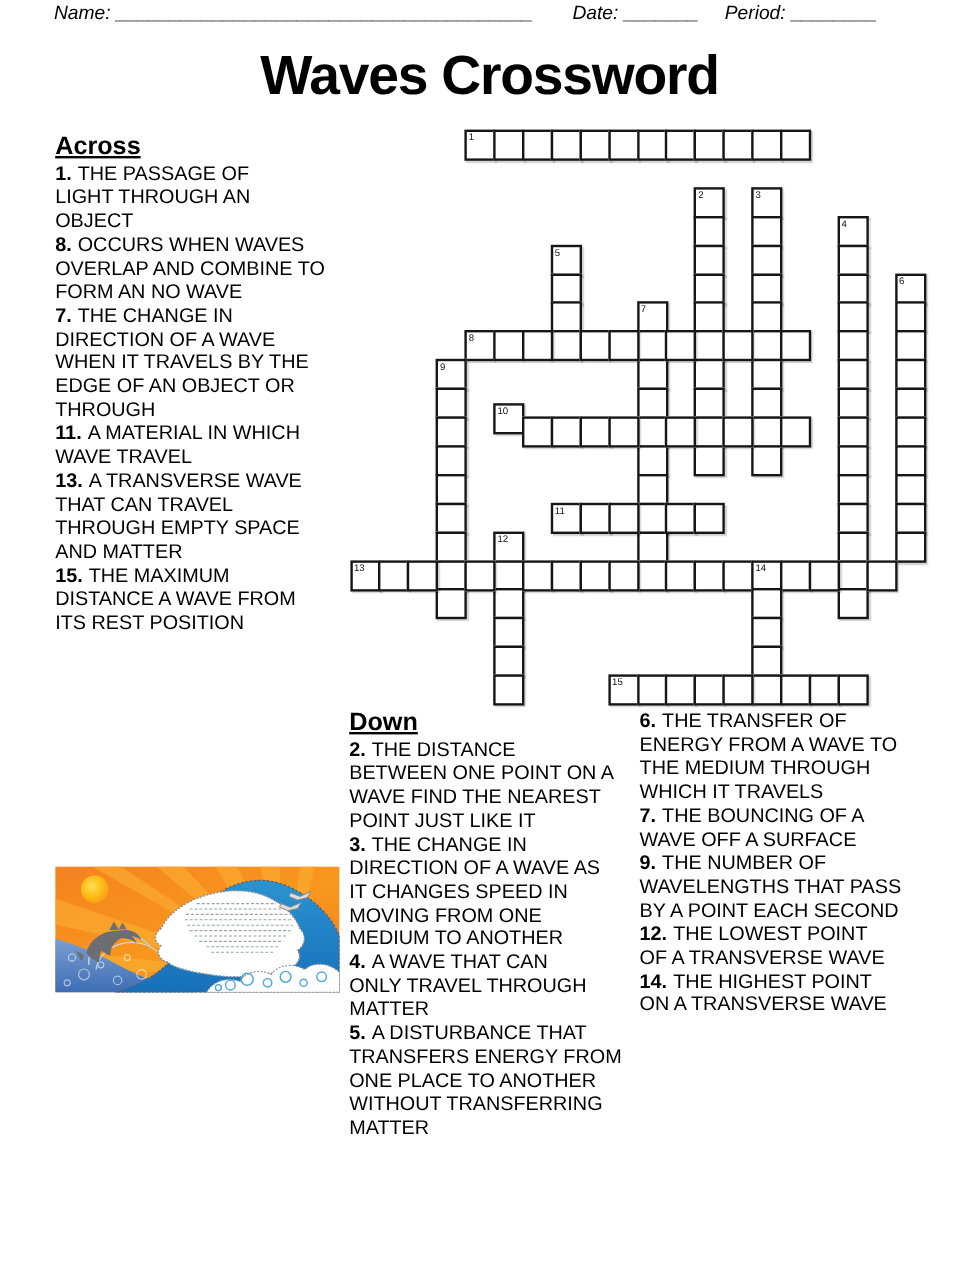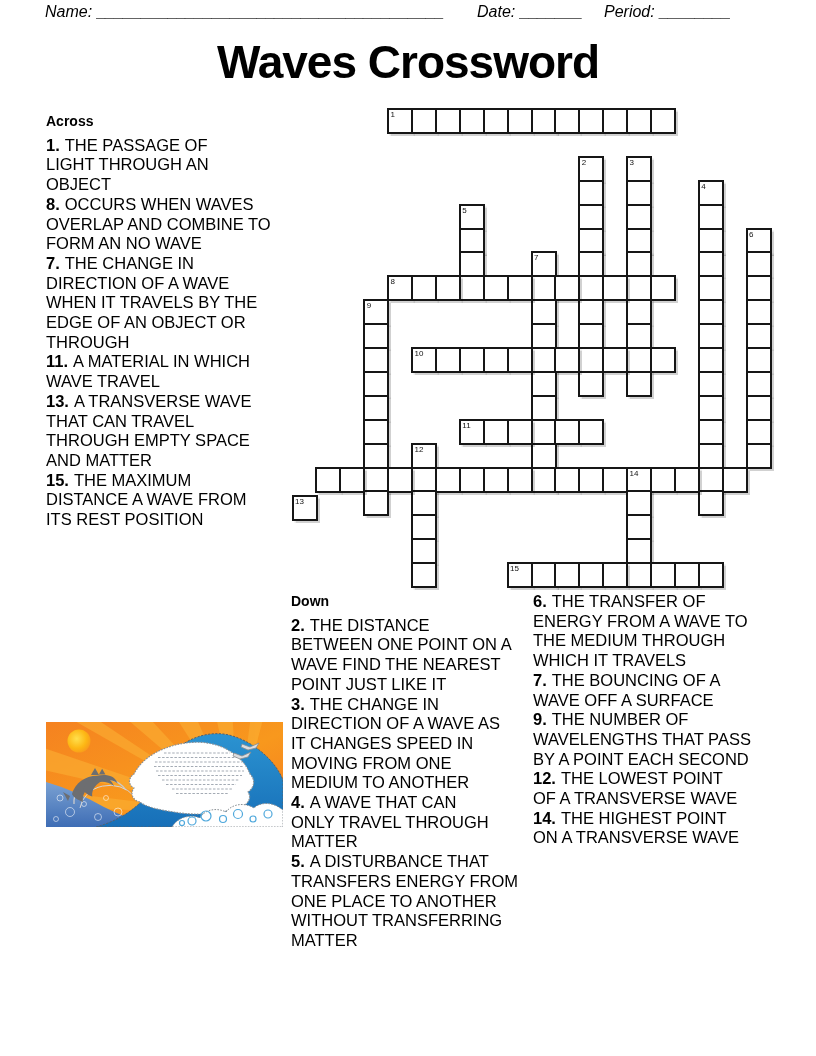--- a/index.html
+++ b/index.html
@@ -12,21 +12,21 @@
   .hdr .lbl{margin-right:5px;}
   .hdr .line{letter-spacing:0;}
   #page-title{
     position:absolute;top:35px;left:0;width:100%;margin:0;text-align:center;
     font-size:46px;font-weight:700;letter-spacing:-1px;
   }
   .clues{position:absolute;font-size:16.5px;line-height:19.7px;}
   #across-col{left:46px;top:112px;width:262px;}
   #down-col1{left:291px;top:592px;width:242px;}
   #down-col2{left:533px;top:592px;width:280px;}
-  .clue-heading{font-size:14px;font-weight:bold;margin:0 0 4px 0;}
+  .clue-heading{font-size:21px;font-weight:bold;text-decoration:underline;margin:0 0 4px 0;}
   .clue{margin:0;}
   .clue .num{font-weight:bold;margin-right:5px;}
   .clue .txt{white-space:pre-line;}
   #grid{position:absolute;}
   .cell{
     position:absolute;width:26.1px;height:26.1px;box-sizing:border-box;
     border:2.2px solid #161616;background:#fff;
     box-shadow:1.5px 1.5px 1px rgba(0,0,0,0.18);
   }
   .cell .cn{
@@ -150,21 +150,21 @@
         <span class="cn">9</span>
       </div>
       <div class="cell" style="left: 71.7px; top: 215.1px;"></div>
       <div class="cell" style="left: 71.7px; top: 239px;"></div>
       <div class="cell" style="left: 71.7px; top: 262.9px;"></div>
       <div class="cell" style="left: 71.7px; top: 286.8px;"></div>
       <div class="cell" style="left: 71.7px; top: 310.7px;"></div>
       <div class="cell" style="left: 71.7px; top: 334.6px;"></div>
       <div class="cell" style="left: 71.7px; top: 358.5px;"></div>
       <div class="cell" style="left: 71.7px; top: 382.4px;"></div>
-      <div class="cell" style="left: 119.5px; top: 239px;">
+      <div class="cell" style="left: 119.5px; top: 228px;">
         <span class="cn">10</span>
       </div>
       <div class="cell" style="left: 143.4px; top: 239px;"></div>
       <div class="cell" style="left: 167.3px; top: 239px;"></div>
       <div class="cell" style="left: 191.2px; top: 239px;"></div>
       <div class="cell" style="left: 215.1px; top: 239px;"></div>
       <div class="cell" style="left: 262.9px; top: 239px;"></div>
       <div class="cell" style="left: 310.7px; top: 239px;"></div>
       <div class="cell" style="left: 358.5px; top: 239px;"></div>
       <div class="cell" style="left: 167.3px; top: 310.7px;">
@@ -175,21 +175,21 @@
       <div class="cell" style="left: 262.9px; top: 310.7px;"></div>
       <div class="cell" style="left: 286.8px; top: 310.7px;"></div>
       <div class="cell" style="left: 119.5px; top: 334.6px;">
         <span class="cn">12</span>
       </div>
       <div class="cell" style="left: 119.5px; top: 358.5px;"></div>
       <div class="cell" style="left: 119.5px; top: 382.4px;"></div>
       <div class="cell" style="left: 119.5px; top: 406.3px;"></div>
       <div class="cell" style="left: 119.5px; top: 430.2px;"></div>
       <div class="cell" style="left: 119.5px; top: 454.1px;"></div>
-      <div class="cell" style="left: 0px; top: 358.5px; margin-top: 28px;">
+      <div class="cell" style="left: 0px; top: 358.5px;">
         <span class="cn">13</span>
       </div>
       <div class="cell" style="left: 23.9px; top: 358.5px;"></div>
       <div class="cell" style="left: 47.8px; top: 358.5px;"></div>
       <div class="cell" style="left: 95.6px; top: 358.5px;"></div>
       <div class="cell" style="left: 143.4px; top: 358.5px;"></div>
       <div class="cell" style="left: 167.3px; top: 358.5px;"></div>
       <div class="cell" style="left: 191.2px; top: 358.5px;"></div>
       <div class="cell" style="left: 215.1px; top: 358.5px;"></div>
       <div class="cell" style="left: 262.9px; top: 358.5px;"></div>

